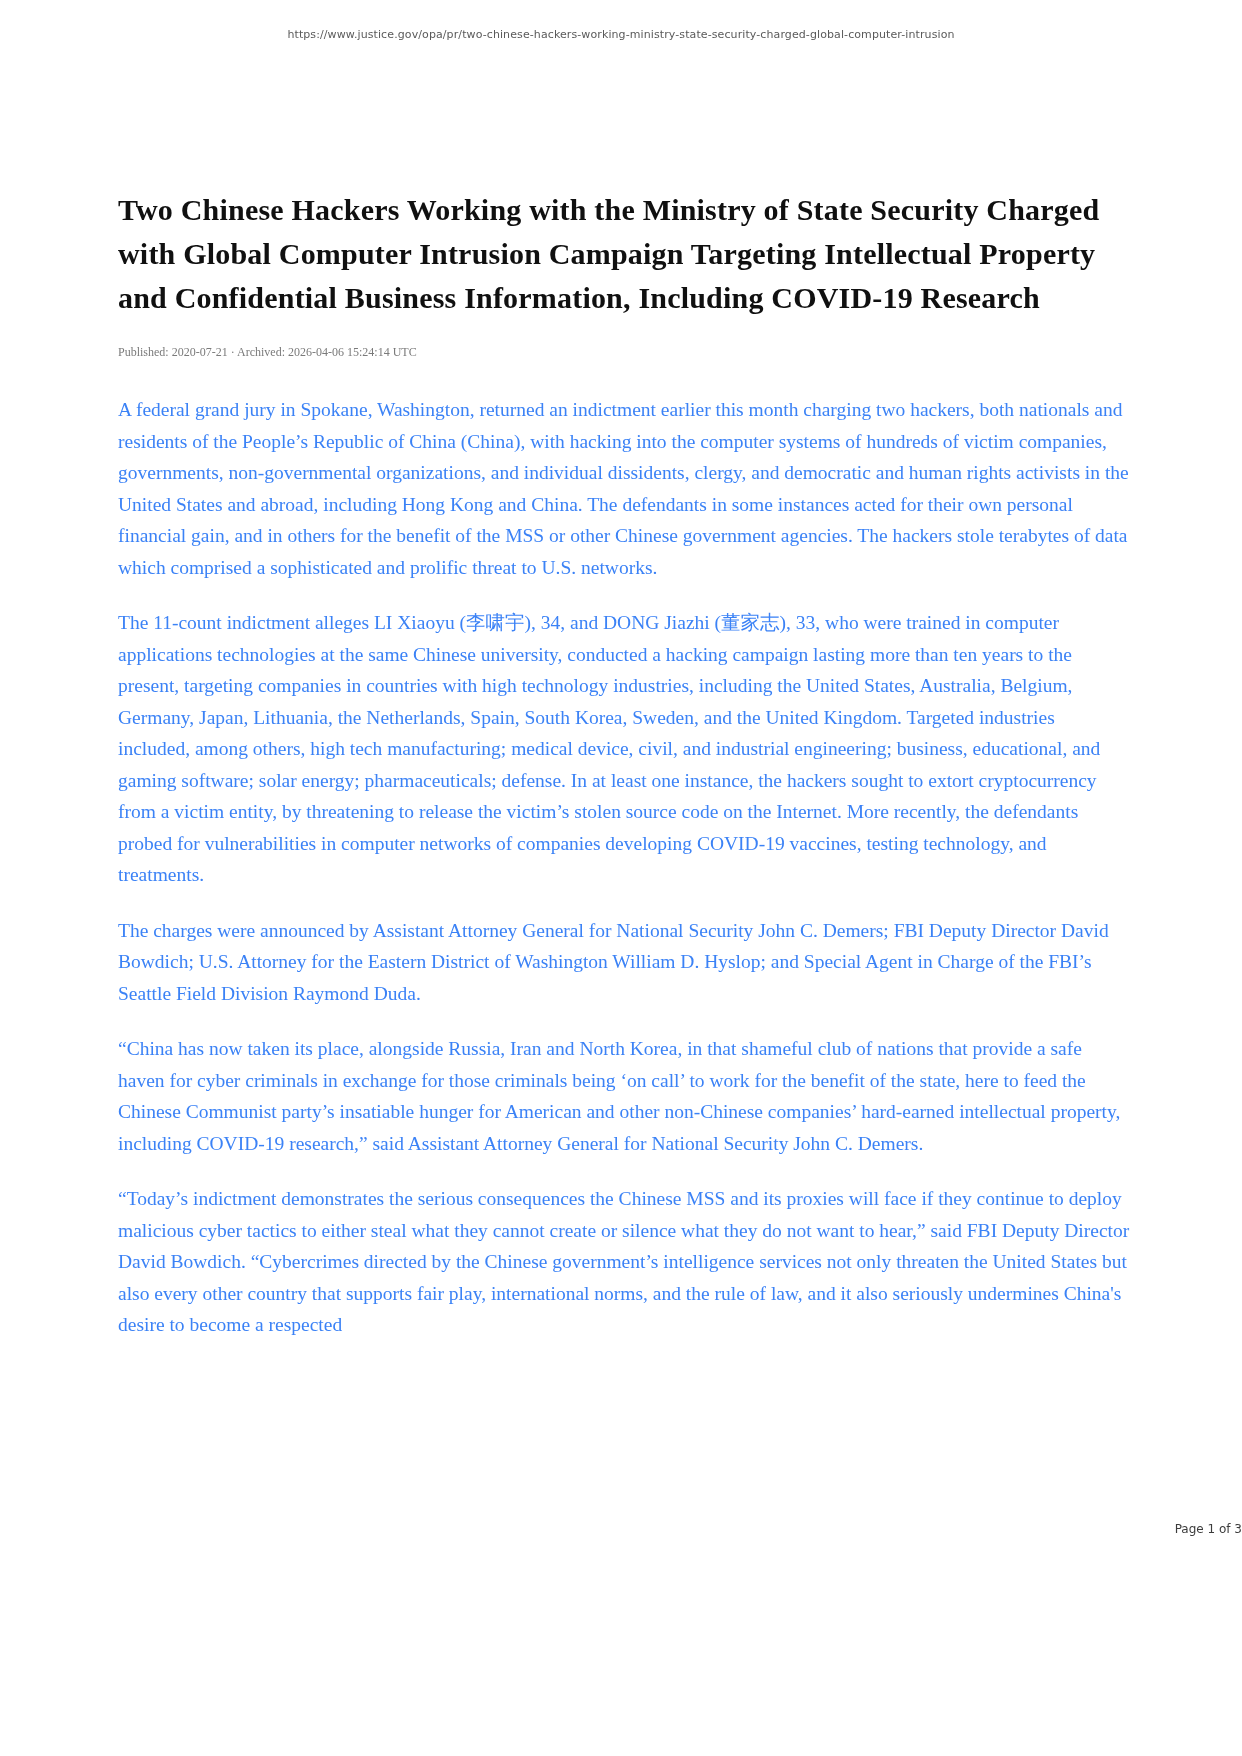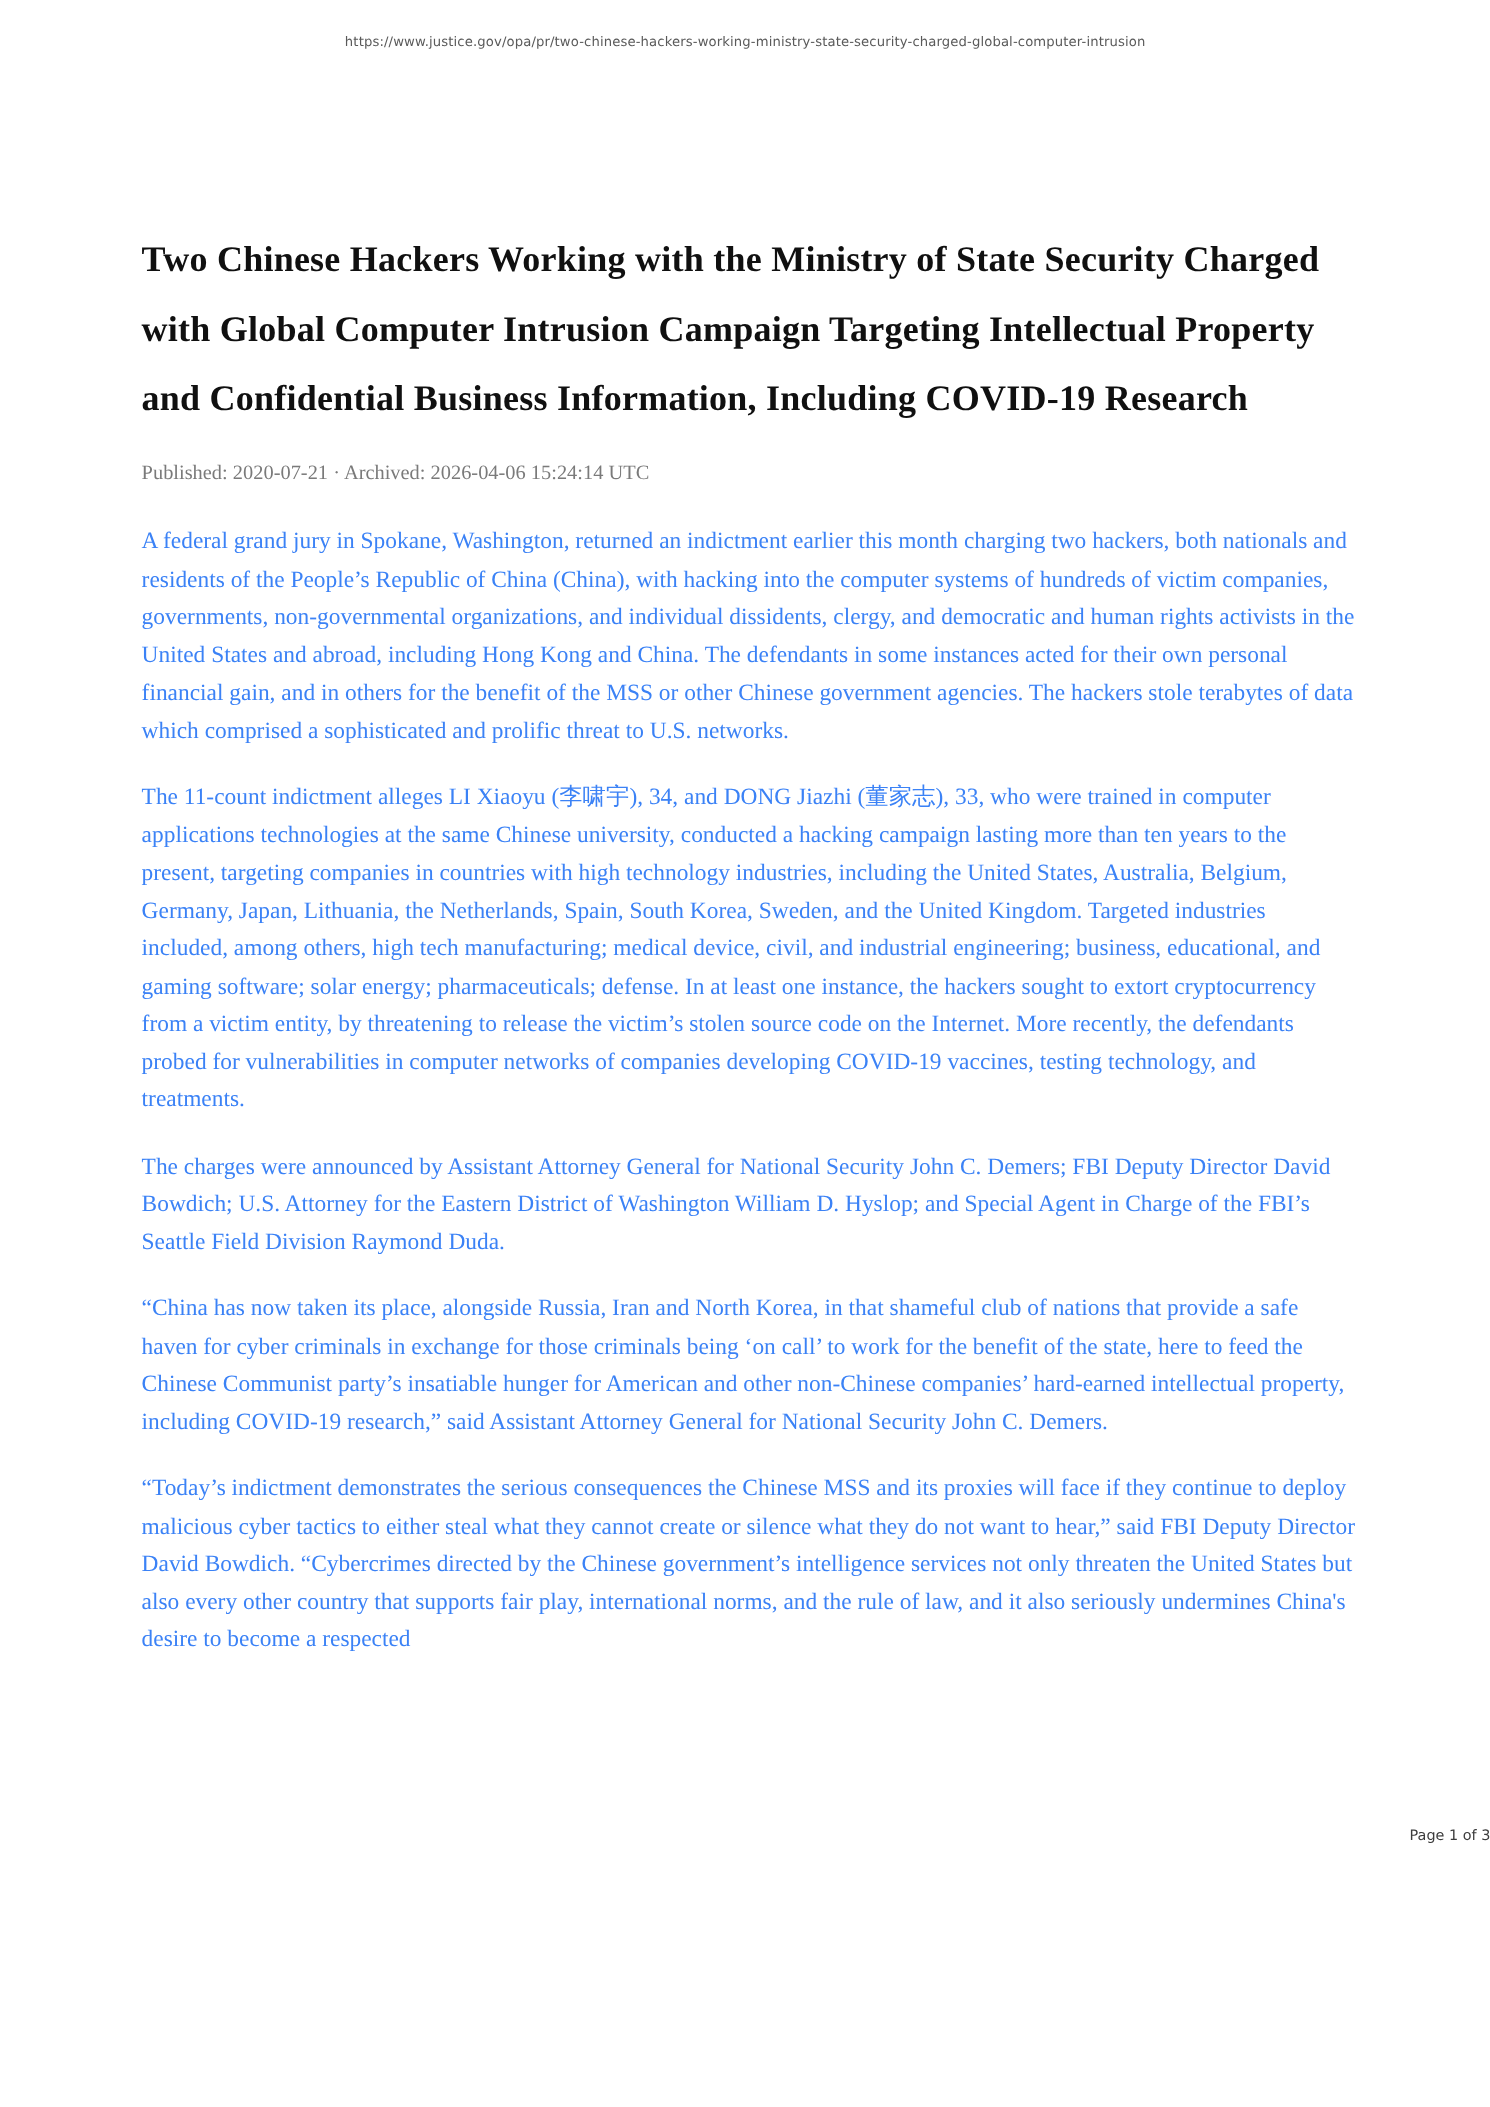--- a/index.html
+++ b/index.html
@@ -25,28 +25,28 @@
     letter-spacing: 0.1px;
   }
   .content {
     position: absolute;
     top: 188px;
     left: 118px;
     width: 1012px;
   }
   h1.article-title {
     font-size: 30px;
-    line-height: 58px;
+    line-height: 44px;
     font-weight: bold;
     margin: 0 0 20px 0;
     color: #101010;
     letter-spacing: 0.2px;
   }
   .meta {
-    font-size: 17px;
+    font-size: 12px;
     line-height: 24px;
     color: #7a7a7a;
     margin: 0 0 30px 0;
   }
   p.body-para {
     font-size: 19.5px;
     line-height: 31.5px;
     margin: 0 0 24px 0;
     color: #3b82f6;
   }

